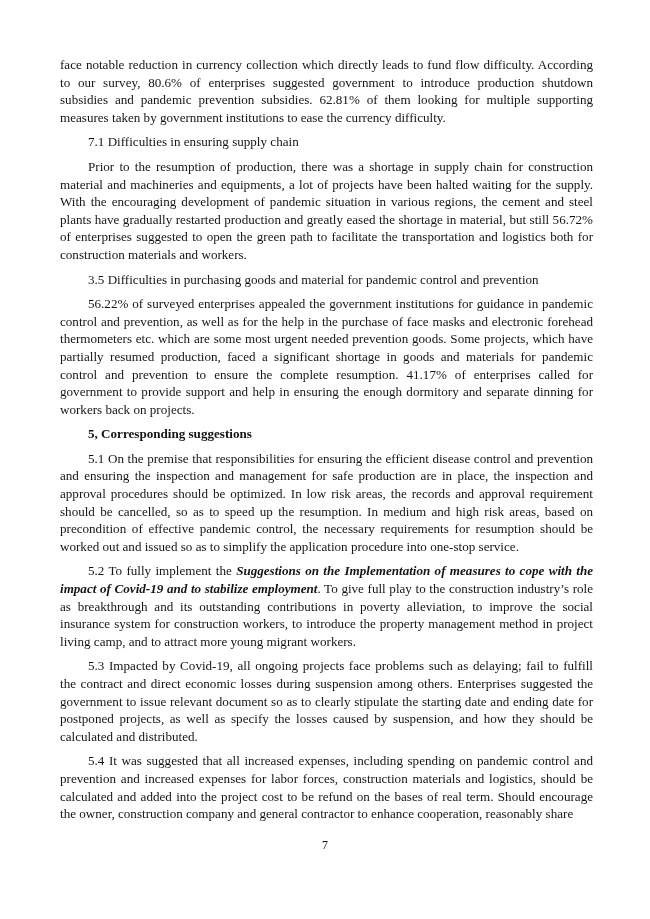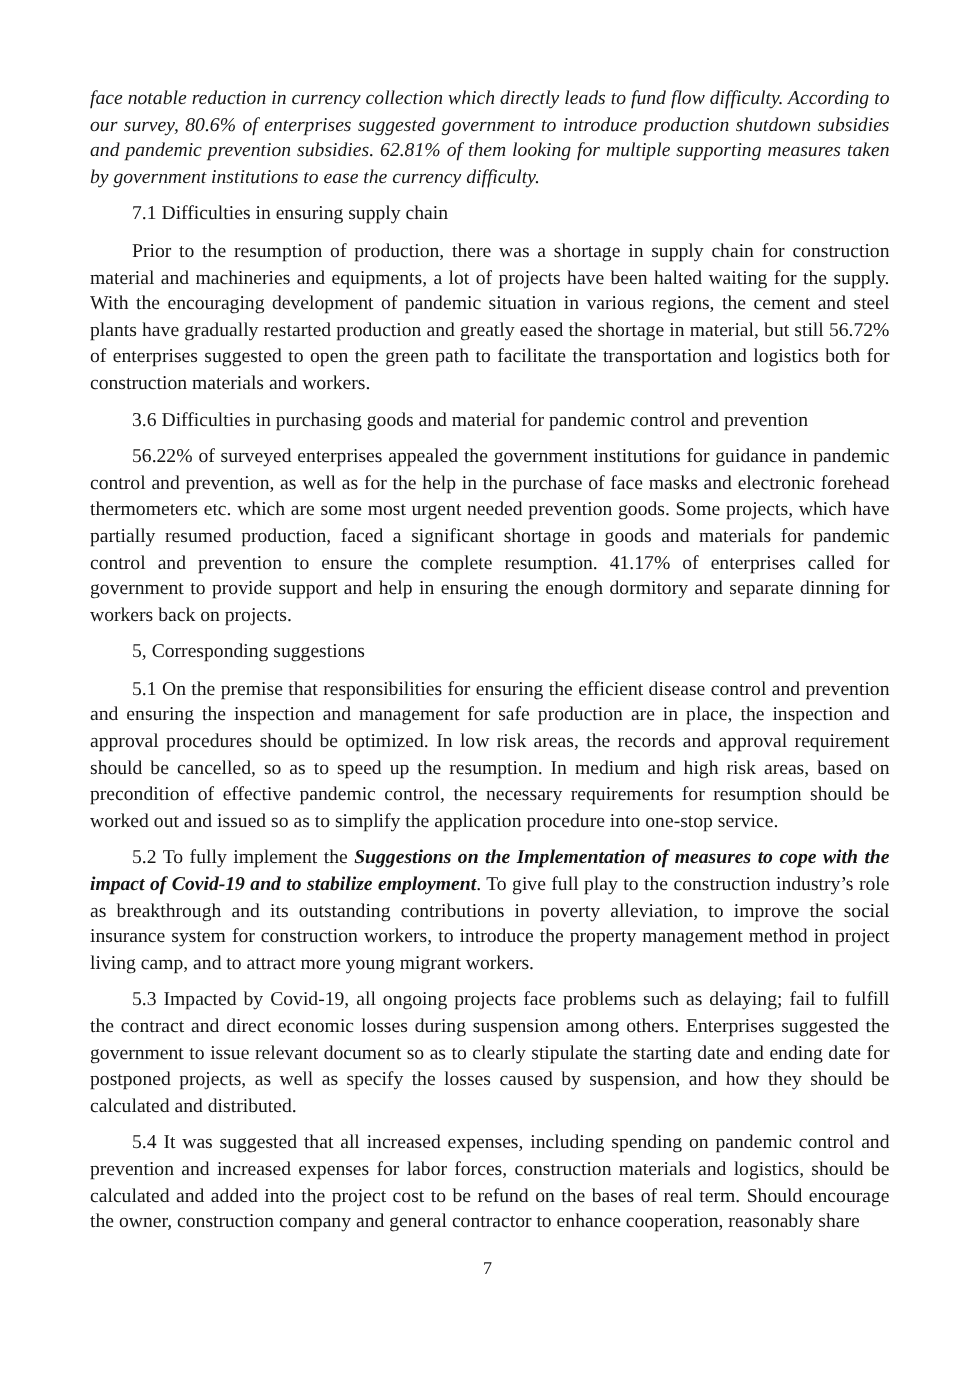--- a/index.html
+++ b/index.html
@@ -24,27 +24,26 @@
     font-size: 13.1px;
     line-height: 17.6px;
     text-align: justify;
   }
   .content p {
     margin: 0 0 7px 0;
     text-indent: 28px;
   }
   .content p.no-indent {
     text-indent: 0;
-    font-style: italic;
   }
   .content p.heading {
     text-align: left;
   }
   .content p.bold {
-    font-weight: normal;
+    font-weight: bold;
   }
   .run-bold-italic {
     font-weight: bold;
     font-style: italic;
   }
   .page-number {
     position: absolute;
     top: 838px;
     left: 0;
     width: 100%;
@@ -54,21 +53,21 @@
   }
 </style>
 </head>
 <body>
 
 <div class="page">
   <div class="content">
       <p class="no-indent"><span>face notable reduction in currency collection which directly leads to fund flow difficulty. According to our survey, 80.6% of enterprises suggested government to introduce production shutdown subsidies and pandemic prevention subsidies. 62.81% of them looking for multiple supporting measures taken by government institutions to ease the currency difficulty.</span></p>
       <p class="heading "><span>7.1 Difficulties in ensuring supply chain</span></p>
       <p class=""><span>Prior to the resumption of production, there was a shortage in supply chain for construction material and machineries and equipments, a lot of projects have been halted waiting for the supply. With the encouraging development of pandemic situation in various regions, the cement and steel plants have gradually restarted production and greatly eased the shortage in material, but still 56.72% of enterprises suggested to open the green path to facilitate the transportation and logistics both for construction materials and workers.</span></p>
-      <p class="heading "><span>3.6 Difficulties in purchasing goods and material for pandemic control and prevention</span></p>
+      <p class="heading "><span>3.5 Difficulties in purchasing goods and material for pandemic control and prevention</span></p>
       <p class=""><span>56.22% of surveyed enterprises appealed the government institutions for guidance in pandemic control and prevention, as well as for the help in the purchase of face masks and electronic forehead thermometers etc. which are some most urgent needed prevention goods. Some projects, which have partially resumed production, faced a significant shortage in goods and materials for pandemic control and prevention to ensure the complete resumption. 41.17% of enterprises called for government to provide support and help in ensuring the enough dormitory and separate dinning for workers back on projects.</span></p>
       <p class="heading bold "><span>5, Corresponding suggestions</span></p>
       <p class=""><span>5.1 On the premise that responsibilities for ensuring the efficient disease control and prevention and ensuring the inspection and management for safe production are in place, the inspection and approval procedures should be optimized. In low risk areas, the records and approval requirement should be cancelled, so as to speed up the resumption. In medium and high risk areas, based on precondition of effective pandemic control, the necessary requirements for resumption should be worked out and issued so as to simplify the application procedure into one-stop service.</span></p>
       <p class=""><span>5.2 To fully implement the </span><span class="run-bold-italic">Suggestions on the Implementation of measures to cope with the impact of Covid-19 and to stabilize employment</span><span>. To give full play to the construction industry’s role as breakthrough and its outstanding contributions in poverty alleviation, to improve the social insurance system for construction workers, to introduce the property management method in project living camp, and to attract more young migrant workers.</span></p>
       <p class=""><span>5.3 Impacted by Covid-19, all ongoing projects face problems such as delaying; fail to fulfill the contract and direct economic losses during suspension among others. Enterprises suggested the government to issue relevant document so as to clearly stipulate the starting date and ending date for postponed projects, as well as specify the losses caused by suspension, and how they should be calculated and distributed.</span></p>
       <p class=""><span>5.4 It was suggested that all increased expenses, including spending on pandemic control and prevention and increased expenses for labor forces, construction materials and logistics, should be calculated and added into the project cost to be refund on the bases of real term. Should encourage the owner, construction company and general contractor to enhance cooperation, reasonably share</span></p>
     </div>
   <div class="page-number">7</div>
 </div>
 

